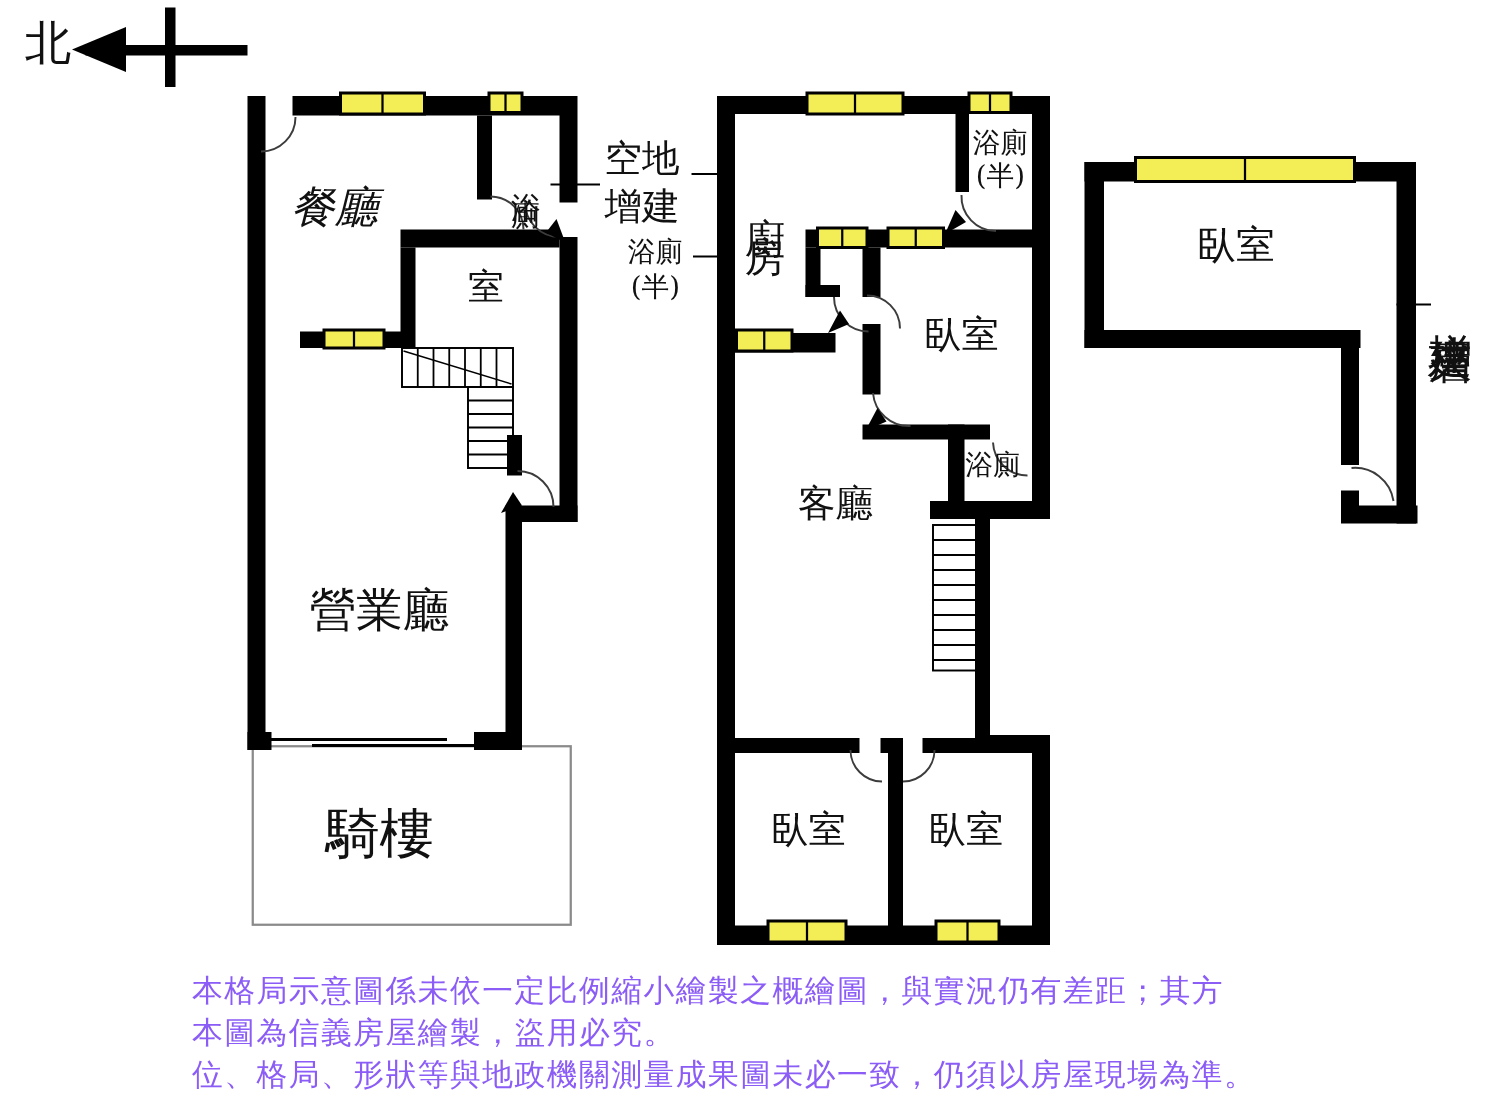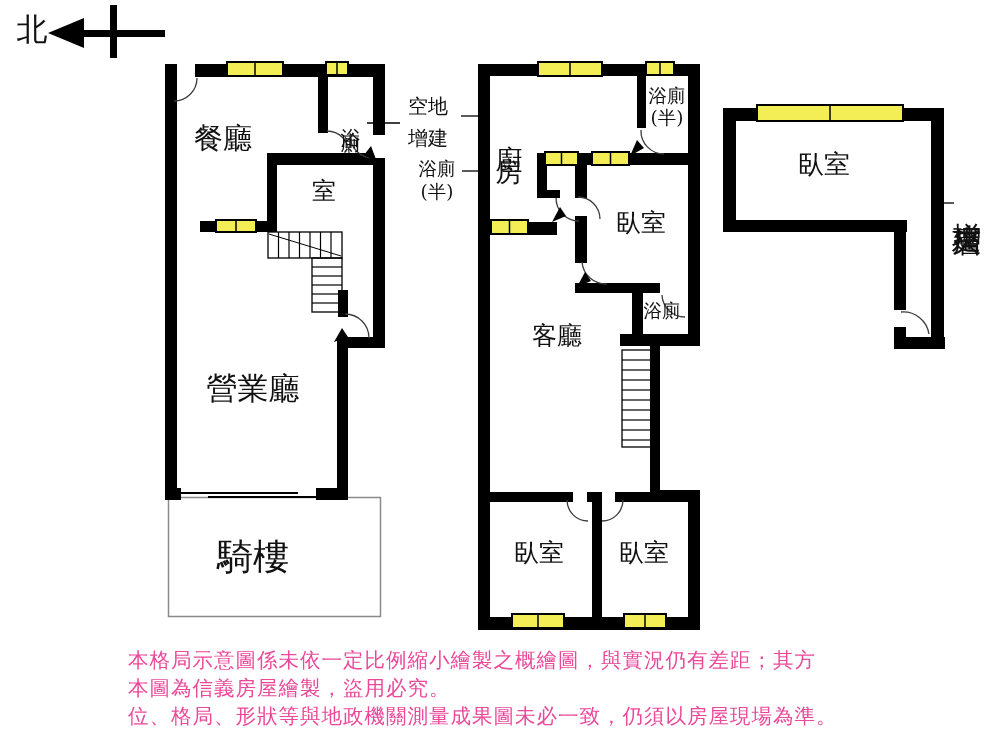--- a/index.html
+++ b/index.html
@@ -4,21 +4,21 @@
 <style>
   html,body{margin:0;padding:0;background:#ffffff;}
   #canvas{position:relative;width:994px;height:745px;background:#fff;overflow:hidden;
           font-family:"DejaVu Serif", serif;color:#000;}
   #plan-svg{position:absolute;left:0;top:0;}
   .lbl{position:absolute;text-align:center;white-space:pre-line;line-height:1.15;
        font-family:"DejaVu Serif", serif;color:#111;}
   .vert{writing-mode:vertical-rl;text-orientation:upright;}
   .disclaimer{position:absolute;left:128px;top:646px;width:772px;
        font-size:20.5px;line-height:28px;letter-spacing:1px;text-align:left;
-       font-family:"DejaVu Serif", serif;color:#ec4899;}
+       font-family:"DejaVu Serif", serif;color:#8b5cf6;}
   .disclaimer p{margin:0;padding:0;}
 </style>
 </head>
 <body>
 
 <div id="canvas">
 
   <svg id="plan-svg" width="994" height="745" viewBox="0 0 994 745">
       <rect x="168.5" y="497.5" width="212" height="119" fill="none" stroke="#8a8a8a" stroke-width="1.5"></rect>
       <rect x="165" y="64" width="12" height="436" fill="#000000"></rect>
@@ -131,27 +131,27 @@
       <polygon points="334,342 348,337 342,328" fill="#000000"></polygon>
       <polygon points="377,162 364,155 371,146" fill="#000000"></polygon>
       <line x1="367" y1="123" x2="400" y2="123" stroke="#000000" stroke-width="1.3"></line>
       <line x1="461" y1="116" x2="480" y2="116" stroke="#000000" stroke-width="1.3"></line>
       <line x1="462" y1="171" x2="490" y2="171" stroke="#000000" stroke-width="1.3"></line>
       <line x1="931" y1="203" x2="954" y2="203" stroke="#000000" stroke-width="1.3"></line>
     </svg>
 
   <div class="lbl" style="left:14px;top:12px;width:36px;font-size:31px;">北</div>
 
-  <div class="lbl" style="left:184px;top:122px;width:78px;font-size:29px;">餐廳</div>
+  <div class="lbl" style="left:184px;top:122px;width:78px;font-size:29px;font-style:italic;">餐廳</div>
   <div class="lbl vert" style="left:339px;top:90px;height:52px;font-size:20px;letter-spacing:4px;">浴廁</div>
   <div class="lbl" style="left:306px;top:178px;width:36px;font-size:24px;">室</div>
-  <div class="lbl" style="left:195px;top:371px;width:116px;font-size:31px;">營業廳</div>
+  <div class="lbl" style="left:195px;top:390px;width:116px;font-size:31px;">營業廳</div>
   <div class="lbl" style="left:210px;top:536px;width:86px;font-size:36px;">騎樓</div>
 
-  <div class="lbl" style="left:396px;top:90px;width:64px;font-size:20px;line-height:32px;text-align:center;">空地
+  <div class="lbl" style="left:396px;top:90px;width:64px;font-size:25px;line-height:32px;text-align:center;">空地
 增建</div>
   <div class="lbl" style="left:410px;top:157px;width:54px;font-size:18.5px;line-height:23px;">浴廁
 (半)</div>
 
   <div class="lbl vert" style="left:494px;top:97px;height:76px;font-size:27px;letter-spacing:12px;">廚房</div>
   <div class="lbl" style="left:641px;top:85px;width:52px;font-size:18.5px;line-height:22px;">浴廁
 (半)</div>
   <div class="lbl" style="left:609px;top:209px;width:64px;font-size:25px;">臥室</div>
   <div class="lbl" style="left:637px;top:300px;width:50px;font-size:18.5px;">浴廁</div>
   <div class="lbl" style="left:516px;top:322px;width:82px;font-size:25px;">客廳</div>

